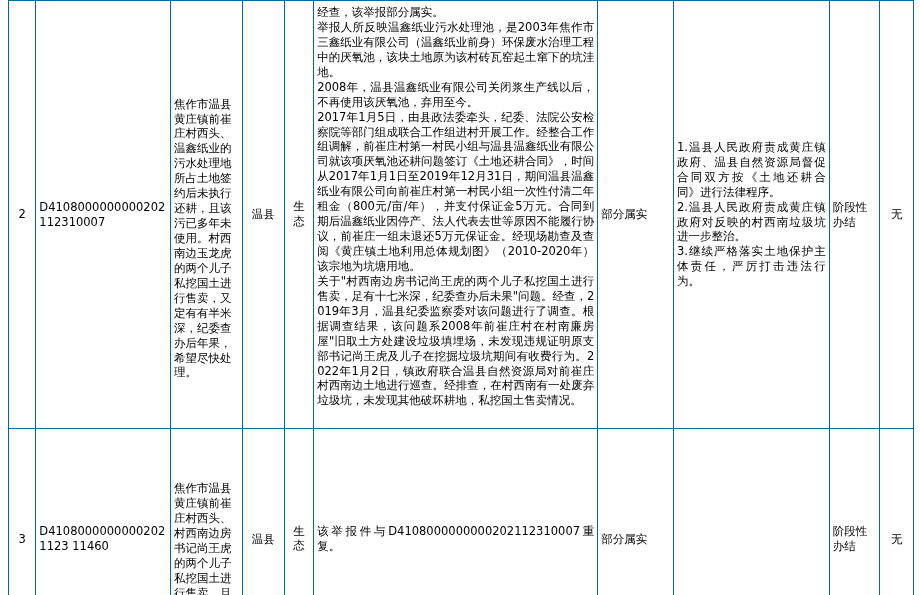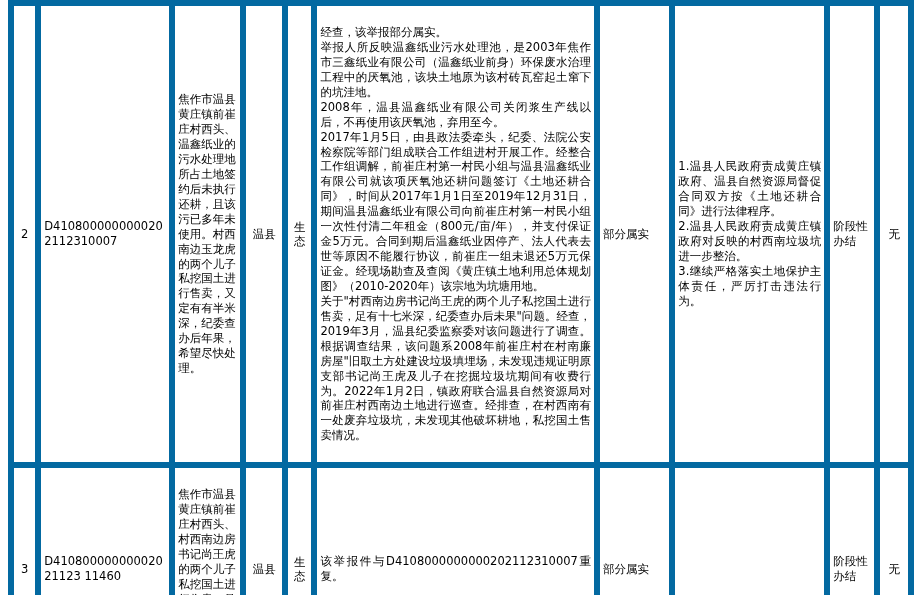--- a/index.html
+++ b/index.html
@@ -23,32 +23,32 @@
   table.report {
     border-collapse: collapse;
     table-layout: fixed;
     width: 906px;
     margin-left: 8px;
     margin-top: 0px;
     font-size: 11.5px;
     line-height: 1.28;
   }
   table.report td {
-    border: 6px solid #0369a1;
+    border: 1px solid #0369a1;
     vertical-align: middle;
-    padding: 19px 3px;
+    padding: 4px 3px;
     word-break: break-all;
     overflow: hidden;
   }
   
   .c-idx   { width: 26px;  text-align: center; }
   .c-code  { width: 128px; text-align: left; margin-left: 12px; }
   .c-title { width: 68px;  text-align: left; }
   .c-area  { width: 40px;  text-align: center; }
-  .c-type  { width: 28px;  text-align: center; }
+  .c-type  { width: 28px;  text-align: center; font-family: Liberation Mono, monospace; }
   .c-body  { width: 270px; text-align: left; }
   .c-res   { width: 72px;  text-align: left; }
   .c-meas  { width: 148px; text-align: left; margin-top: 30px; }
   .c-stage { width: 48px;  text-align: left; }
   .c-acc   { width: 32px;  text-align: center; }
 
   .cell-top { vertical-align: top; }
   .cell-mid { vertical-align: middle; }
 
   .body-text {
@@ -57,20 +57,21 @@
     white-space: pre-wrap;
     font-size: 11.5px;
     line-height: 1.30;
   }
   .narrow-col {
     display: block;
     white-space: pre-wrap;
     font-size: 11.5px;
     line-height: 1.30;
     letter-spacing: 0px;
+    margin-top: 48px;
   }
   .vert-label {
     display: block;
     font-size: 11.5px;
     line-height: 1.25;
     text-align: center;
   }
   .stage-label {
     display: block;
     font-size: 11.5px;

